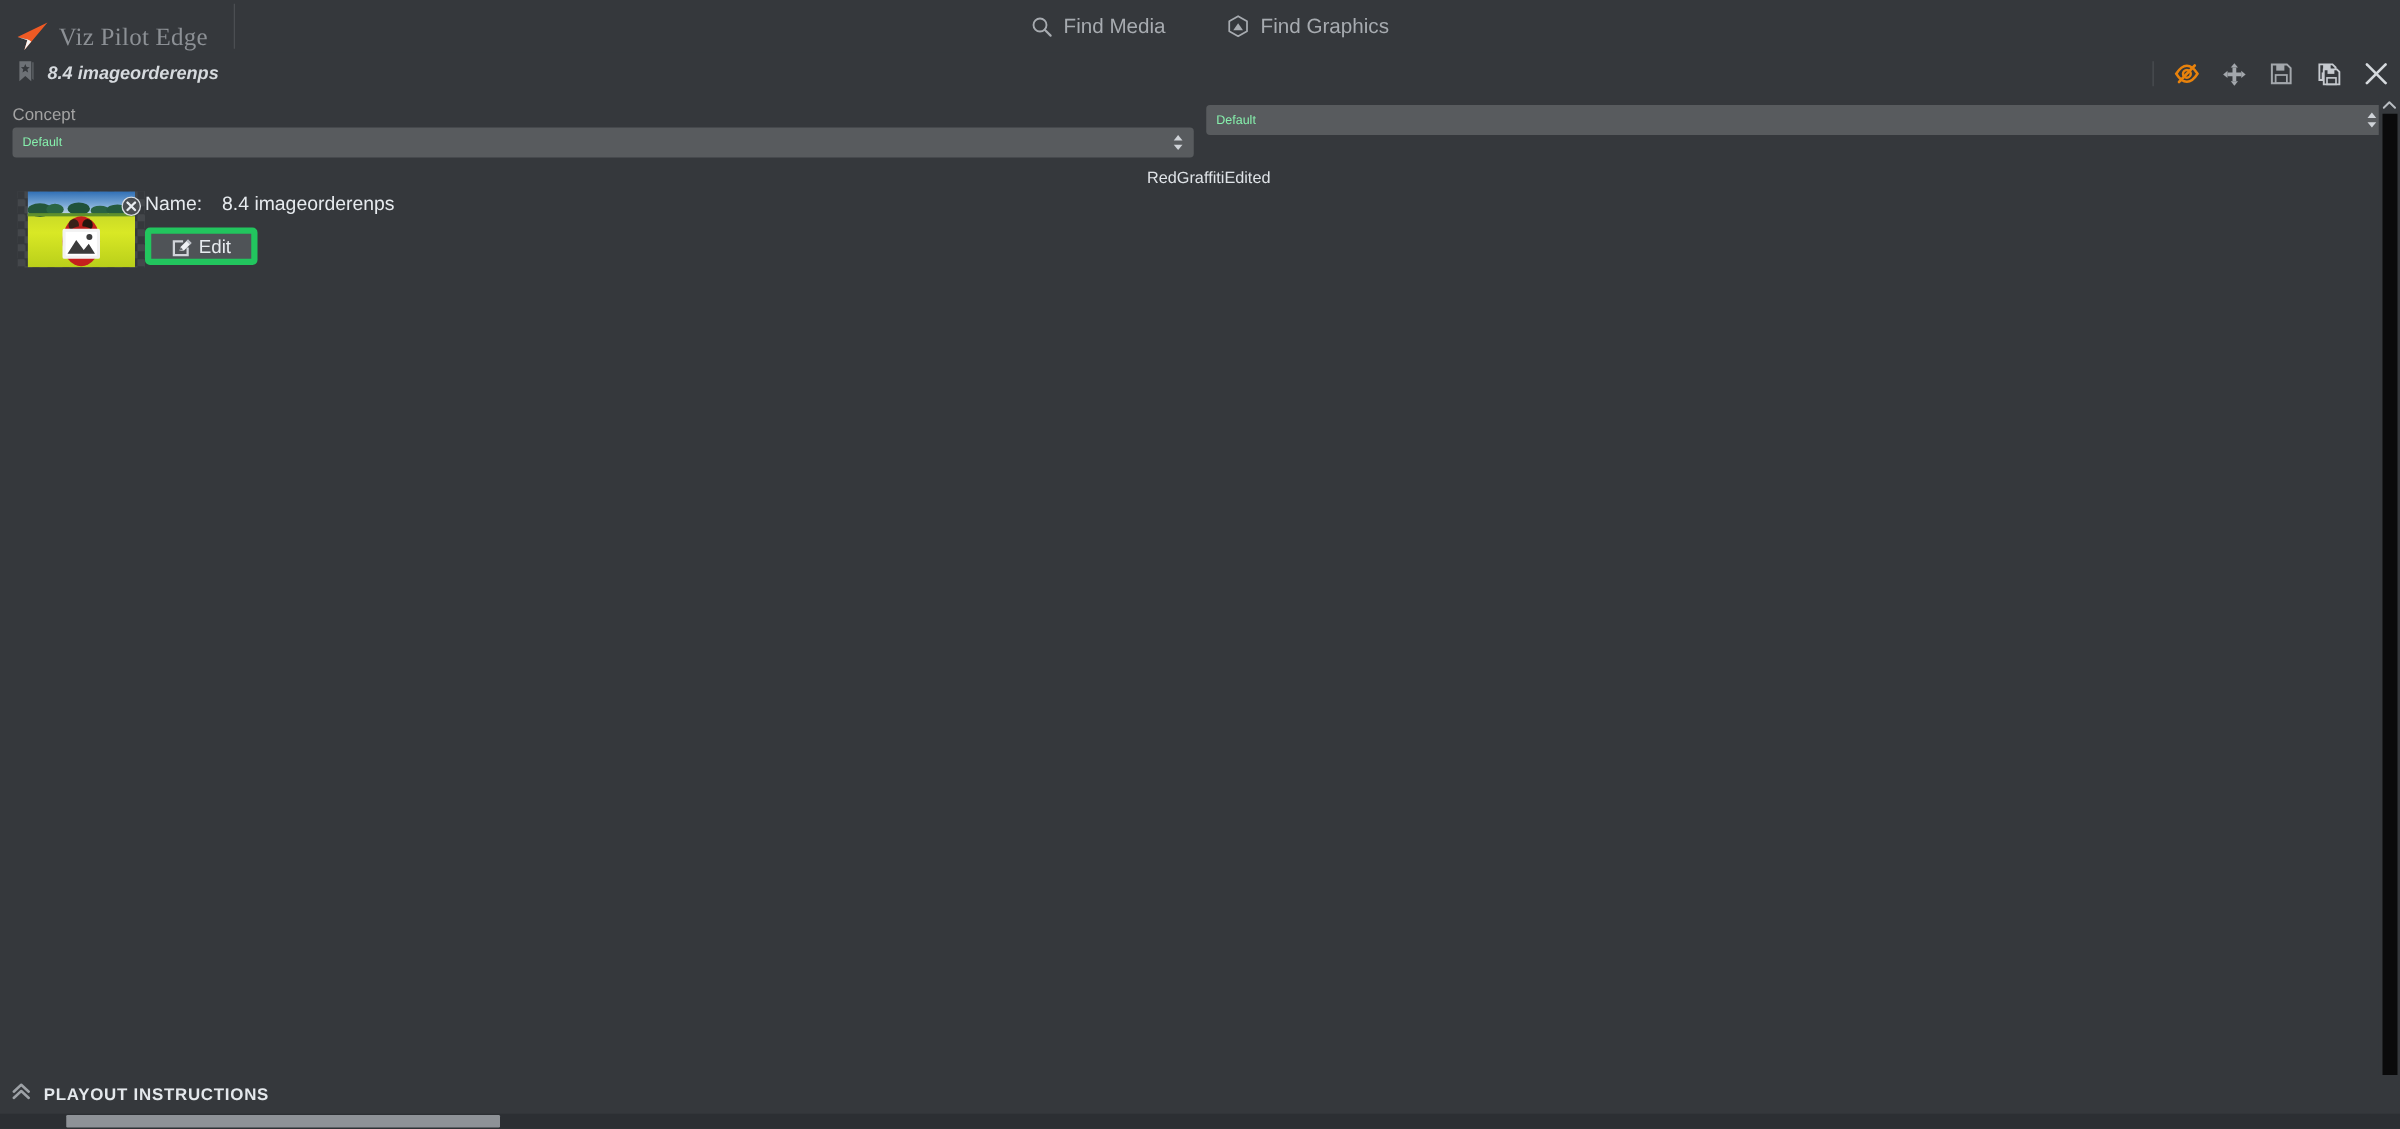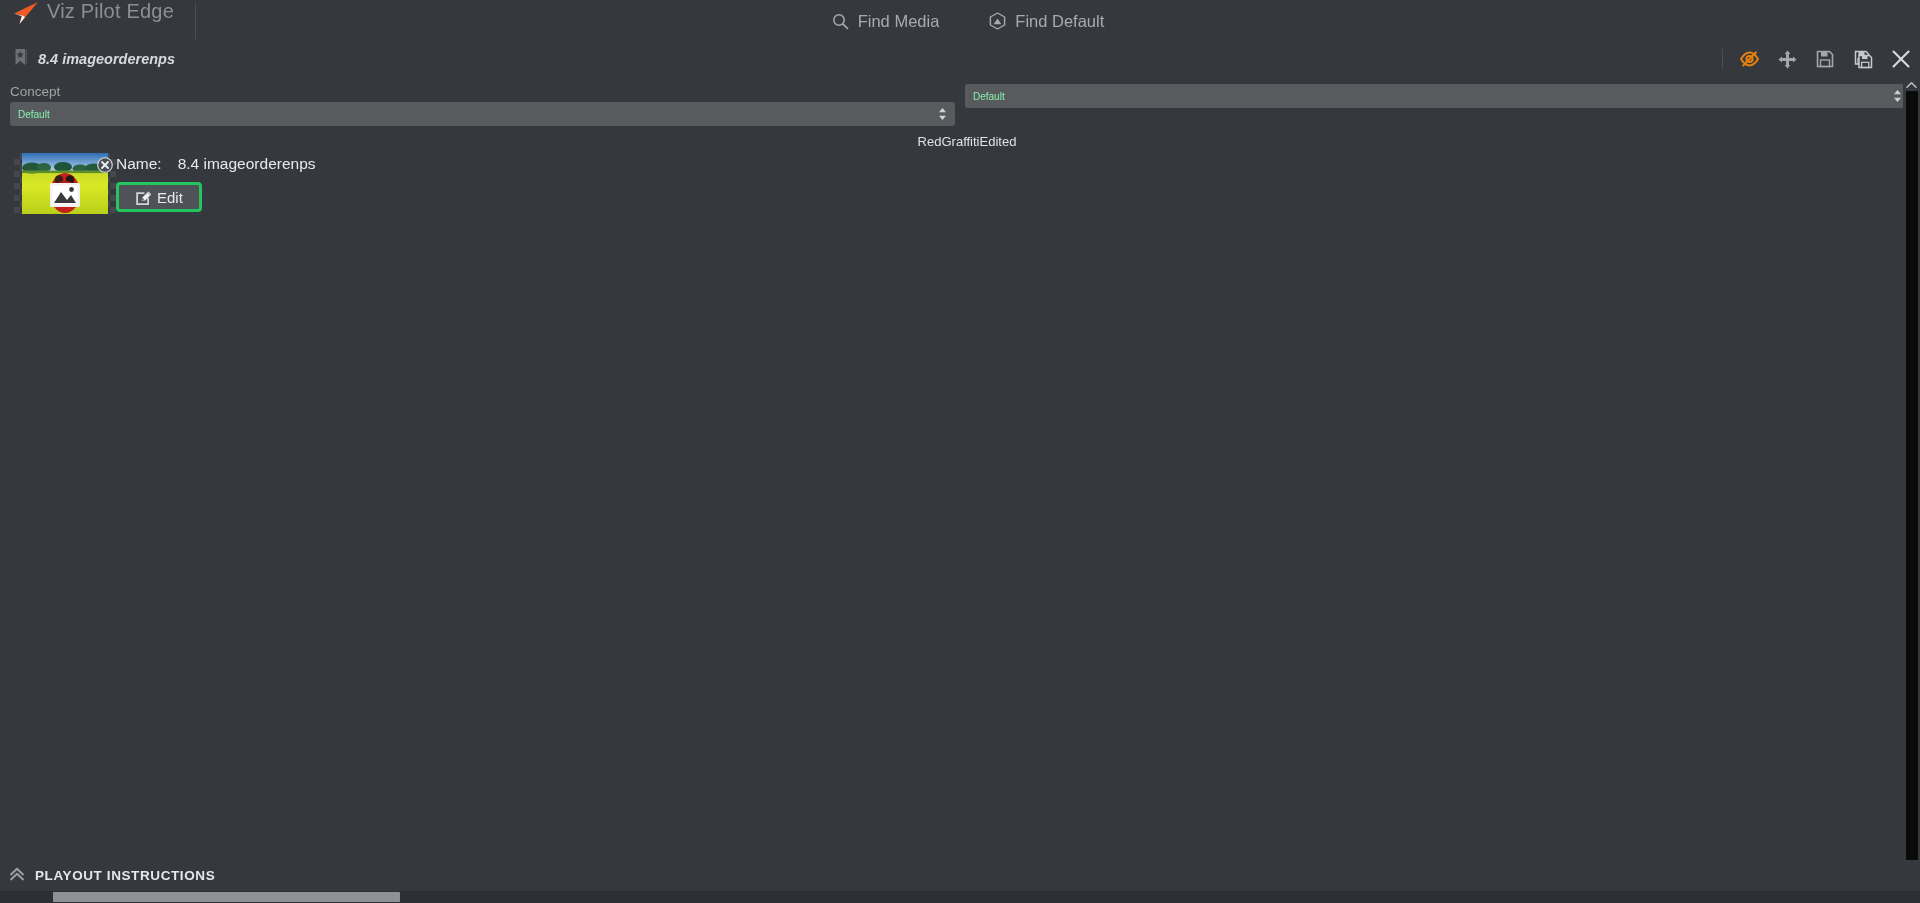--- a/index.html
+++ b/index.html
@@ -16,25 +16,26 @@
   
   .topbar {
     position: relative;
     height: 42px;
     background: #35383c;
     display: flex;
     align-items: center;
   }
   .brand {
     display: flex;
-    align-items: flex-start;
+    align-items: flex-end;
     height: 42px;
     padding-left: 10px;
     padding-right: 22px;
     position: relative;
+    font-family: Liberation Serif, serif;
   }
   .brand::after {
     content: "";
     position: absolute;
     right: 0;
     top: 3px;
     bottom: 3px;
     width: 1px;
     background: #4b4e52;
   }
@@ -198,21 +199,21 @@
   .name-value { color: #e6eaee; font-size: 15.5px; }
 
   .edit-btn {
     display: inline-flex;
     align-items: center;
     justify-content: center;
     gap: 5px;
     height: 30px;
     padding: 0 16px;
     background: #4f5357;
-    border: 3px solid #22c55e;
+    border: 5px solid #22c55e;
     border-radius: 4px;
     color: #e7ebef;
     font-size: 15px;
     cursor: pointer;
   }
   .edit-btn svg { display: block; }
 
   
   .vscroll {
     position: absolute;
@@ -301,21 +302,21 @@
       </span>
       <span>Find Media</span>
     </div>
     <div class="nav-btn">
       <span>
         <svg width="17" height="18" viewBox="0 0 17 18">
           <path d="M8.5 1 L15.6 5 L15.6 13 L8.5 17 L1.4 13 L1.4 5 Z" fill="none" stroke="#a7abb0" stroke-width="1.4" stroke-linejoin="round"></path>
           <path d="M4.6 12.2 L8.5 6.6 L12.4 12.2 Z" fill="#a7abb0"></path>
         </svg>
       </span>
-      <span>Find Default</span>
+      <span>Find Graphics</span>
     </div>
   </div>
 
 </div>
 
 <div class="docbar">
 
   <div class="doc-left">
     <span>
       <svg width="15" height="18" viewBox="0 0 15 18">

